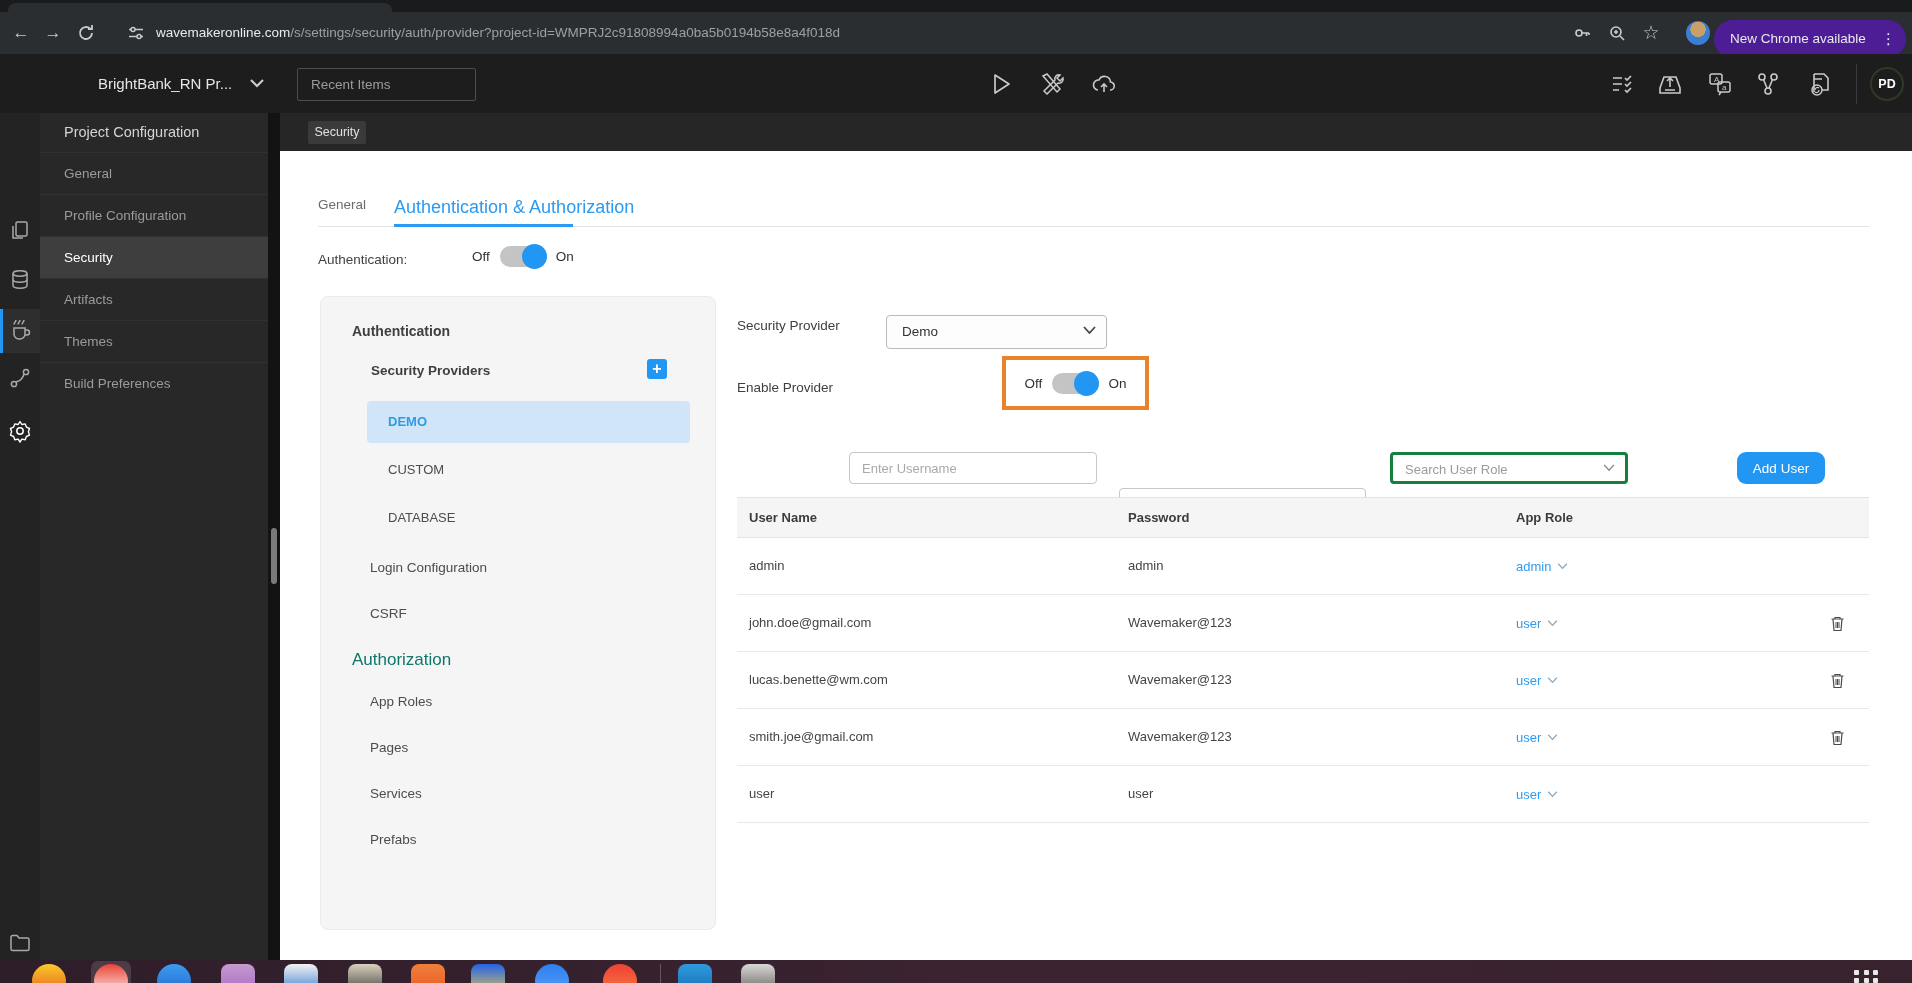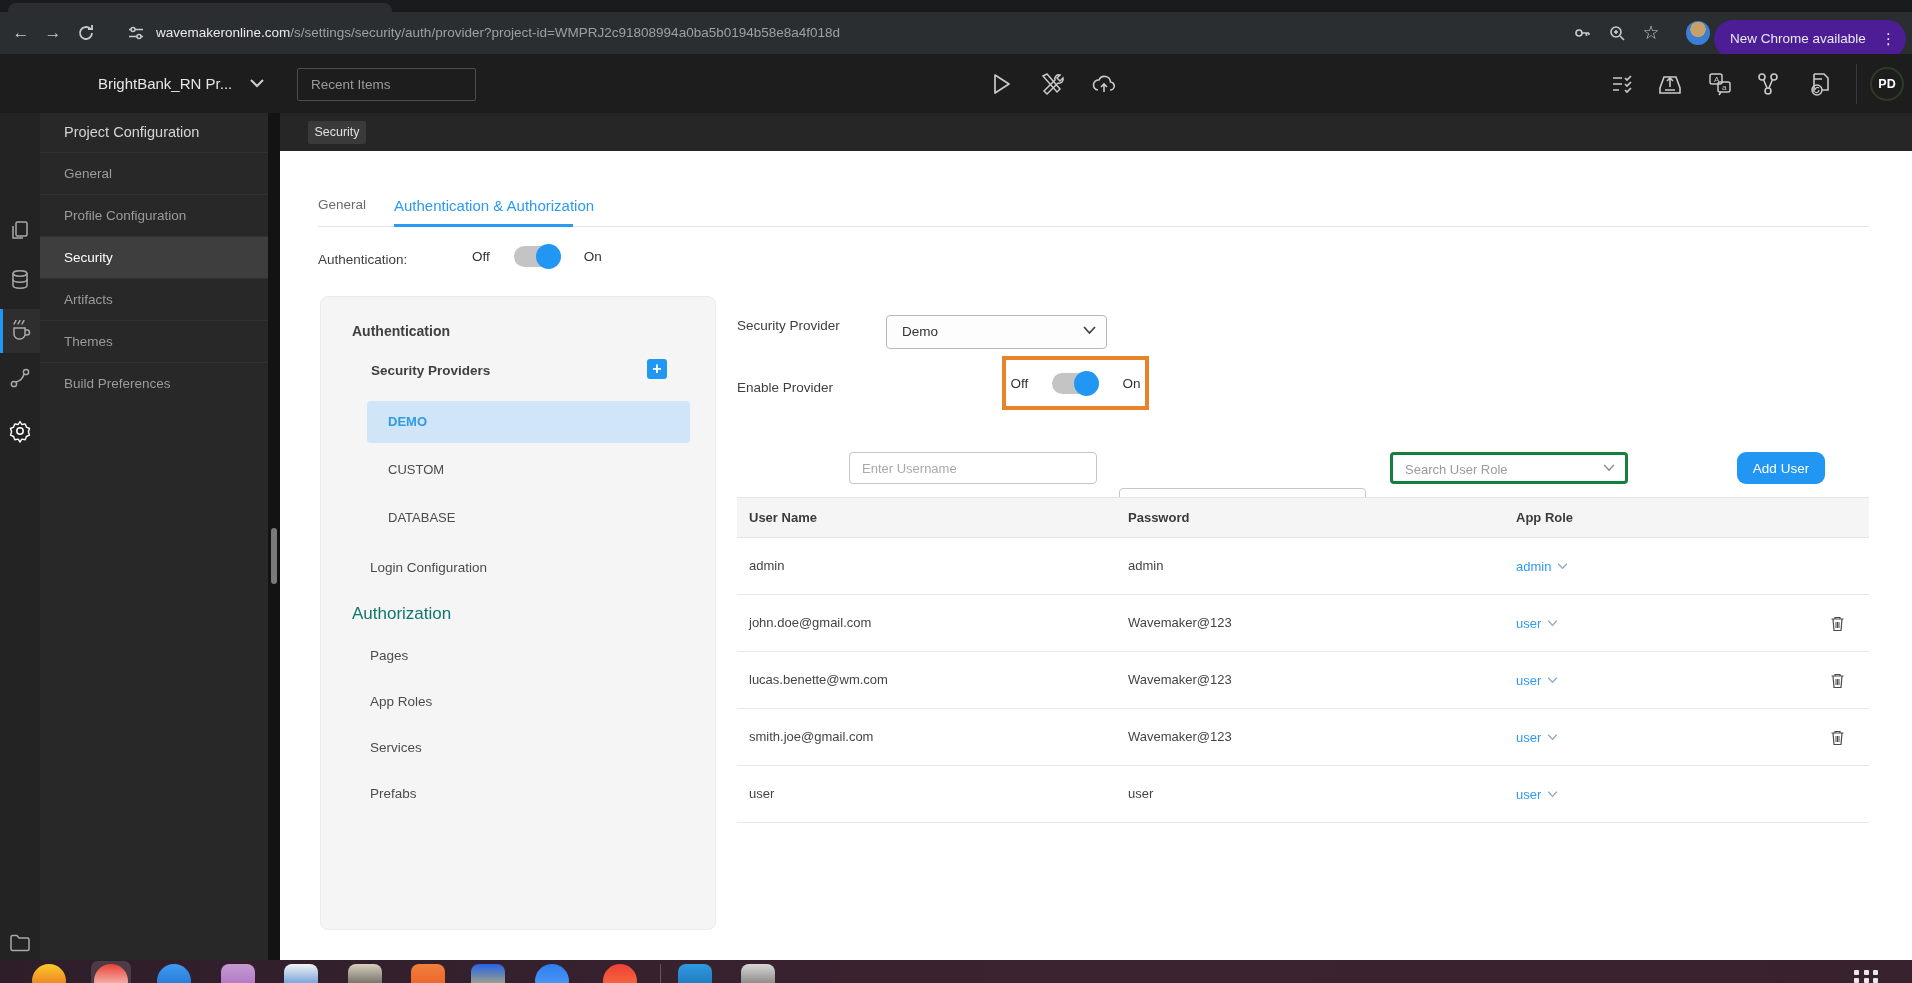--- a/index.html
+++ b/index.html
@@ -47,27 +47,27 @@
   .sb-item.active { background:#3e3e3e; color:#fff; }
   #gutter { left:268px; top:113px; width:12px; height:847px; background:#131313; }
   #gutter-thumb { left:271px; top:528px; width:6px; height:56px; background:#7a7a7a; border-radius:3px; }
 
   
   #content { left:280px; top:113px; width:1632px; height:847px; background:#fff; }
   #darkstrip { left:0; top:0; width:1632px; height:38px; background:#262626; }
   #editor-chip { left:28px; top:8px; width:58px; height:23px; background:#3a3a3a; border-radius:2px;
      color:#e0e0e0; font-size:12.5px; text-align:center; line-height:23px; }
   #tab-general { left:38px; top:84px; font-size:13.5px; color:#6b6b6b; cursor:pointer; }
-  #tab-auth { left:114px; top:84px; font-size:15px; color:#2b9af3; cursor:pointer; }
+  #tab-auth { left:114px; top:84px; font-size:18px; color:#2b9af3; cursor:pointer; }
   #tabs-divider { left:38px; top:113px; width:1551px; height:1px; background:#e4e4e4; }
   #tab-underline { left:114px; top:111px; width:179px; height:3px; background:#2b9af3; }
 
   .form-label { font-size:13.5px; color:#3f3f3f; }
   #auth-label { left:38px; top:139px; }
-  .toggle-wrap { display:flex; align-items:center; gap:24px; }
+  .toggle-wrap { display:flex; align-items:center; gap:10px; }
   .tg-txt { font-size:13.5px; color:#333; }
   .tg-track { width:46px; height:21px; border-radius:11px; background:#c4c4c4; position:relative; cursor:pointer; }
   .tg-knob { position:absolute; right:-1px; top:-2px; width:25px; height:25px; border-radius:50%; background:#2196f3; }
   #auth-toggle { left:192px; top:133px; }
 
   
   #nav-card { left:40px; top:183px; width:396px; height:634px; background:#f5f5f5;
      border:1px solid #ebebeb; border-radius:8px; padding-top:26px; }
   .nc-section { margin:0 0 0 31px; font-size:14px; font-weight:bold; color:#3f3f3f; height:34px; }
   .nc-group { position:relative; margin:6px 0 10px 50px; font-size:13.5px; font-weight:bold; color:#3f3f3f; height:28px; }
@@ -297,23 +297,24 @@
     <span class="tg-txt">On</span>
   </div>
 
   <div class="abs" id="nav-card">
       <div class="nc-section">Authentication</div>
       <div class="nc-group">Security Providers<span class="nc-plus">+</span></div>
       <div class="nc-provider active">DEMO</div>
       <div class="nc-provider">CUSTOM</div>
       <div class="nc-provider">DATABASE</div>
       <div class="nc-item">Login Configuration</div>
+      <div class="nc-item">CSRF</div>
       <div class="nc-muted">Authorization</div>
+      <div class="nc-item">App Roles</div>
       <div class="nc-item">Pages</div>
-      <div class="nc-item">App Roles</div>
       <div class="nc-item">Services</div>
       <div class="nc-item">Prefabs</div>
     </div>
 
   <div class="abs form-label" id="sp-label">Security Provider</div>
   <div class="abs" id="sp-select">
     <span class="val">Demo</span>
     <svg class="chev" width="13" height="9" viewBox="0 0 13 9">
       <path d="M1 1l5.5 6L12 1" fill="none" stroke="currentColor" stroke-width="1.8"></path>
     </svg>

